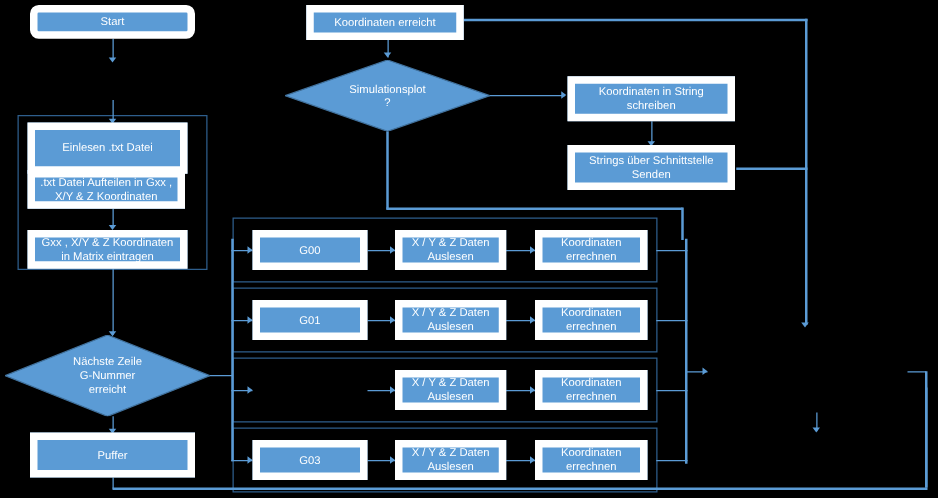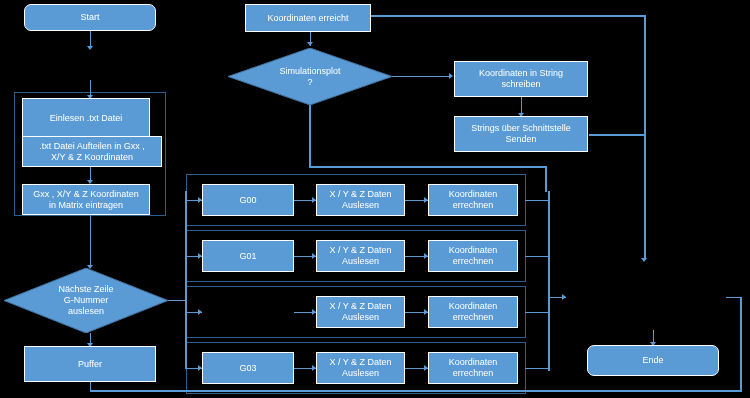--- a/index.html
+++ b/index.html
@@ -12,21 +12,21 @@
     width: 750px;
     height: 398px;
     background: #000000;
     font-family: "Liberation Sans", sans-serif;
     overflow: hidden;
   }
   .node {
     position: absolute;
     box-sizing: border-box;
     background: #5B9BD5;
-    border: 1px solid #ffffff;
+    border: 6px solid #ffffff;
     color: #FFFFFF;
     font-size: 9px;
     line-height: 11px;
     display: flex;
     align-items: center;
     justify-content: center;
     text-align: center;
     padding: 1px 3px;
     white-space: pre-line;
   }
@@ -185,37 +185,37 @@
 
   <div class="node rounded" style="left:24px; top:4px; width:132px; height:27px;">
     <span>Start</span>
   </div>
 
 
   <div class="node" style="left:22px; top:98px; width:128px; height:41px;">
     <span>Einlesen .txt Datei</span>
   </div>
 
-  <div class="node" style="left:22px; top:136px; width:140px; height:31px;">
+  <div class="node" style="left:22px; top:136px; width:126px; height:31px;">
     <span>.txt Datei Aufteilen in Gxx ,
 X/Y &amp; Z Koordinaten</span>
   </div>
 
   <div class="node" style="left:22px; top:184px; width:128px; height:31px;">
     <span>Gxx , X/Y &amp; Z Koordinaten
 in Matrix eintragen</span>
   </div>
 
   <div class="diamond" style="left:4px; top:268px; width:164px; height:65px;">
     <svg width="164" height="65" viewBox="0 0 164 65">
       <polygon points="82,0 164,32.5 82,65 0,32.5" fill="#5B9BD5" stroke="#41719C" stroke-width="1"></polygon>
     </svg>
     <div class="dlabel">Nächste Zeile
 G-Nummer
-auslesen</div>
+erreicht</div>
   </div>
 
   <div class="node" style="left:24px; top:346px; width:132px; height:36px;">
     <span>Puffer</span>
   </div>
 
   <div class="node" style="left:245px; top:4px; width:126px; height:28px;">
     <span>Koordinaten erreicht</span>
   </div>
 
@@ -276,17 +276,14 @@
   <div class="node" style="left:316px; top:352px; width:89px; height:32px;">
     <span>X / Y &amp; Z Daten
 Auslesen</span>
   </div>
   <div class="node" style="left:428px; top:352px; width:90px; height:32px;">
     <span>Koordinaten
 errechnen</span>
   </div>
 
 
-  <div class="node rounded" style="left:587px; top:345px; width:132px; height:31px;">
-    <span>Ende</span>
-  </div>
 
 </div>
 
 </body></html>

